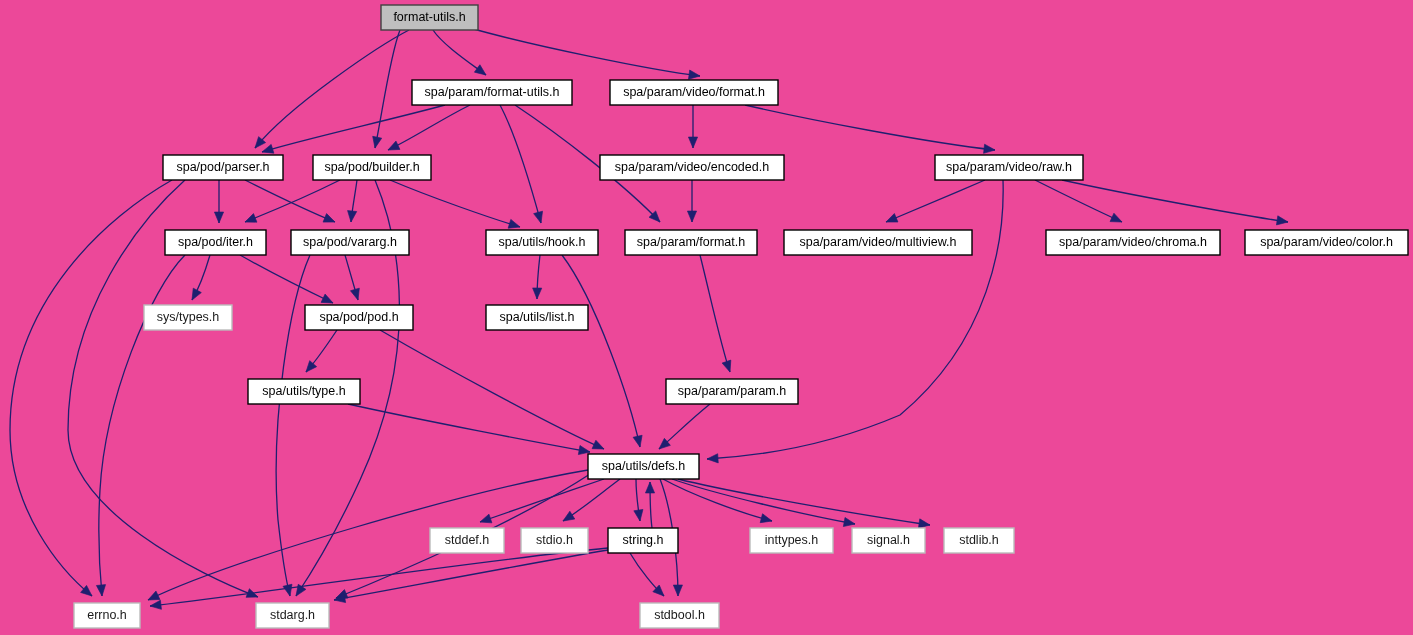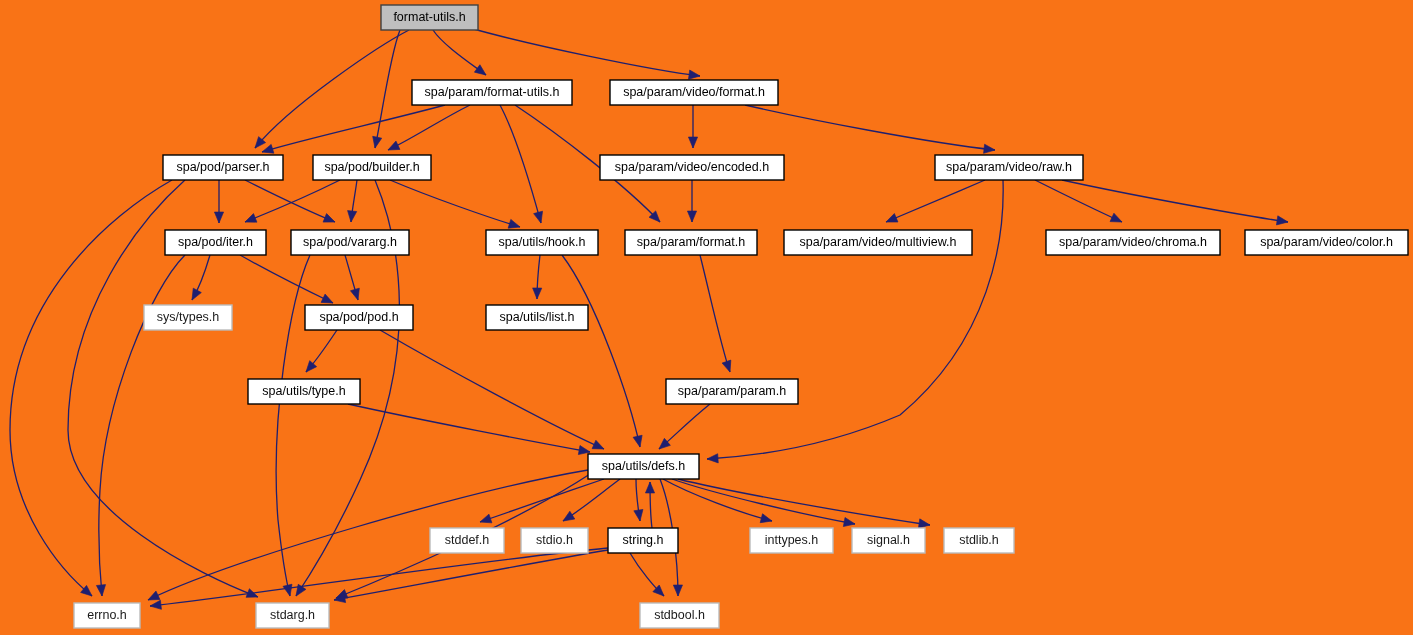--- a/index.html
+++ b/index.html
@@ -11,21 +11,21 @@
   body {
     font-family: "Liberation Sans", sans-serif;
     width: 1413px;
     height: 635px;
     overflow: hidden;
   }
   #graph-root {
     position: relative;
     width: 1413px;
     height: 635px;
-    background: #f97316;
+    background: #ec4899;
     text-align: center;
   }
   svg#dep-graph {
     display: block;
     width: 1413px;
     height: 635px;
   }
   .node-box {
     stroke-width: 1.4px;
   }

